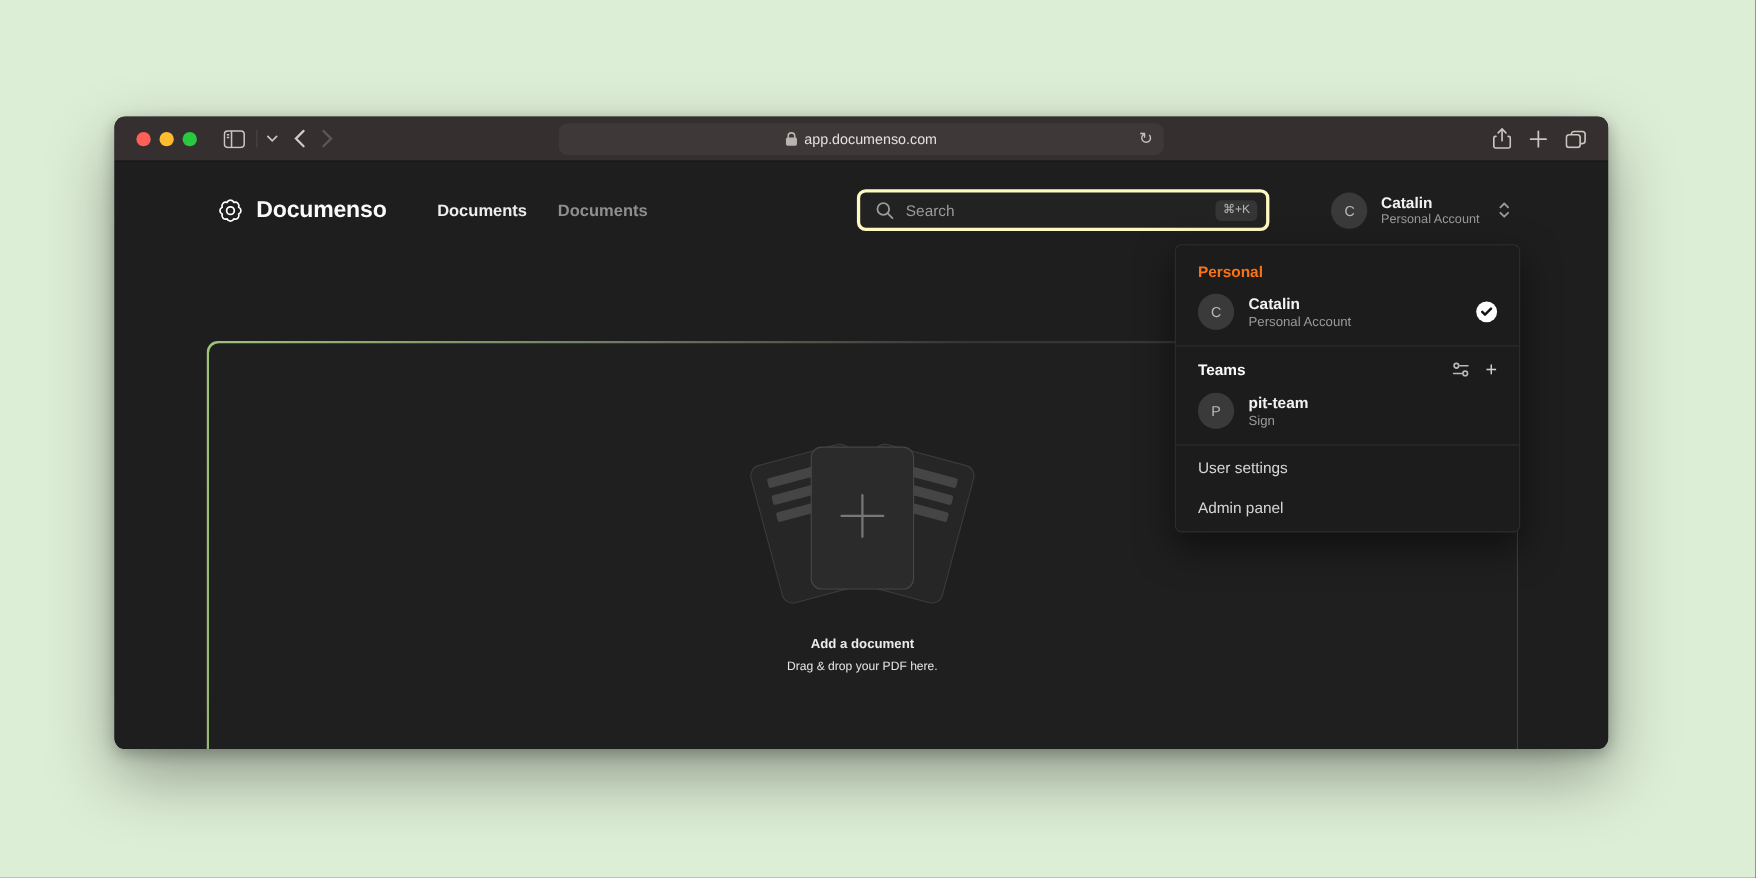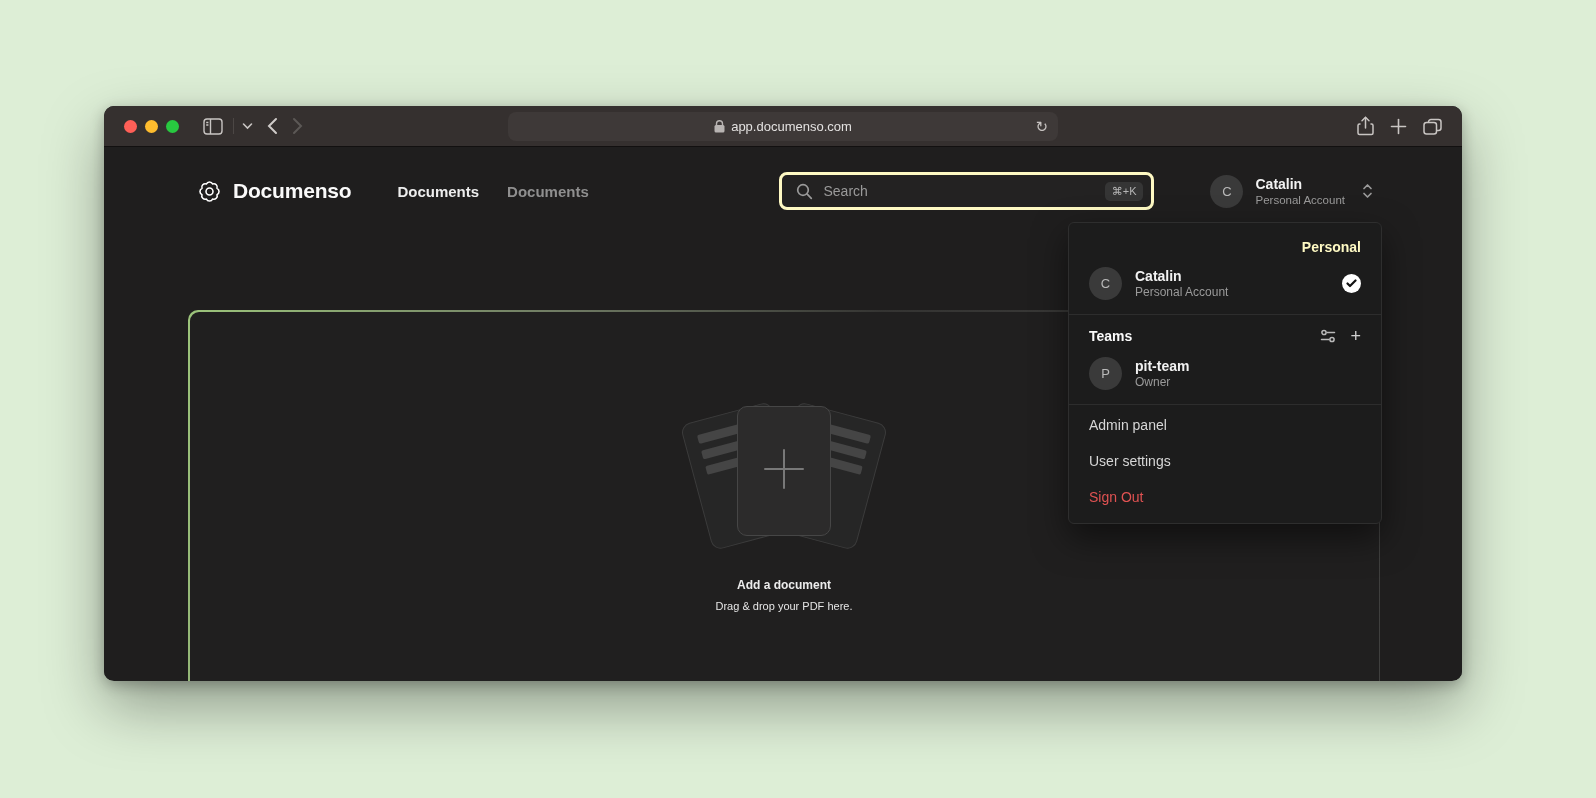--- a/index.html
+++ b/index.html
@@ -117,21 +117,21 @@
 
   .dz-title { color:#ececec; font-size:12px; font-weight:700; margin-bottom:8px; }
   .dz-sub { color:#e5e5e5; font-size:11px; }
 
   
   .menu {
     position:absolute; left:964px; top:116px; width:314px; z-index:10;
     background:#1c1c1c; border:1px solid #2e2e2e; border-radius:6px;
     box-shadow:0 14px 34px rgba(0,0,0,.5); padding:6px 0 4px;
   }
-  .menu-label { padding:10px 20px 8px; color:#fef9c3; font-size:14px; font-weight:700;text-align:right; }
+  .menu-label { padding:10px 20px 8px; color:#f97316; font-size:14px; font-weight:700; }
   .menu-row { display:flex; align-items:center; gap:13px; padding:4px 20px 12px; }
   .menu-row .m-name { color:#f2f2f2; font-size:14px; font-weight:600; line-height:18px; }
   .menu-row .m-sub { color:#9a9a9a; font-size:12px; line-height:15px; }
   .check {
     margin-left:auto; width:19px; height:19px; border-radius:50%; background:#fff;
     display:flex; align-items:center; justify-content:center; color:#111;
   }
   .menu-sep { border:none; border-top:1px solid #2d2d2d; margin:2px 0; }
   .teams-head { display:flex; align-items:center; padding:10px 20px 8px; }
   .teams-head .menu-label-inline { color:#fafafa; font-size:14px; font-weight:700; }
@@ -320,24 +320,23 @@
           </svg>
         </span>
         <span class="t-plus">+</span>
       </span>
     </div>
 
     <div class="menu-row">
       <div class="avatar">P</div>
       <div>
         <div class="m-name">pit-team</div>
-        <div class="m-sub">Owner</div>
+        <div class="m-sub">Sign</div>
       </div>
     </div>
 
     <hr class="menu-sep">
 
+    <div class="menu-item">User settings</div>
     <div class="menu-item">Admin panel</div>
-    <div class="menu-item">User settings</div>
-    <div class="menu-item signout">Sign Out</div>
   </div>
 
 </div>
 
 </body></html>

